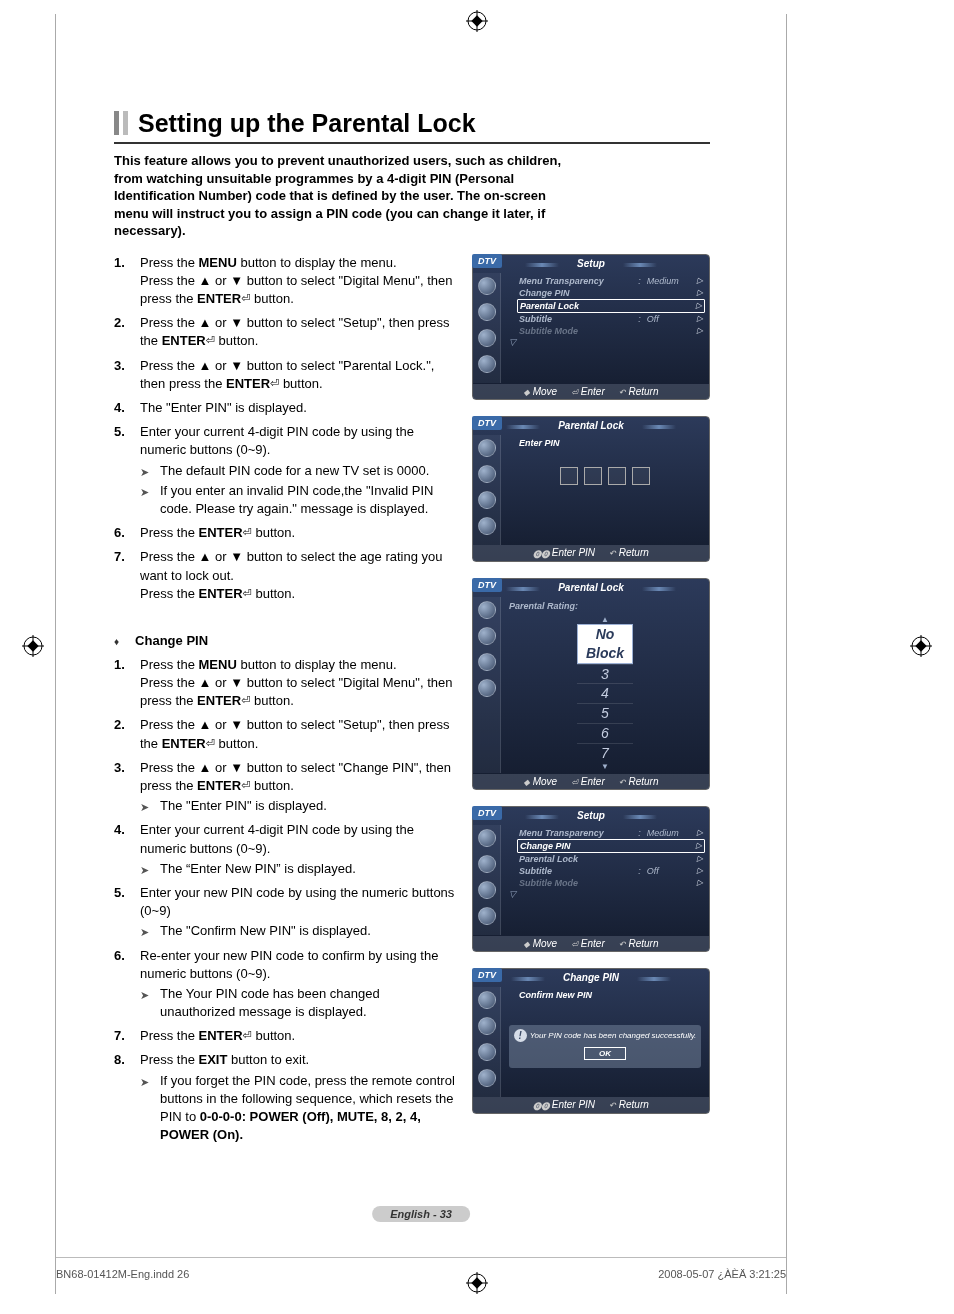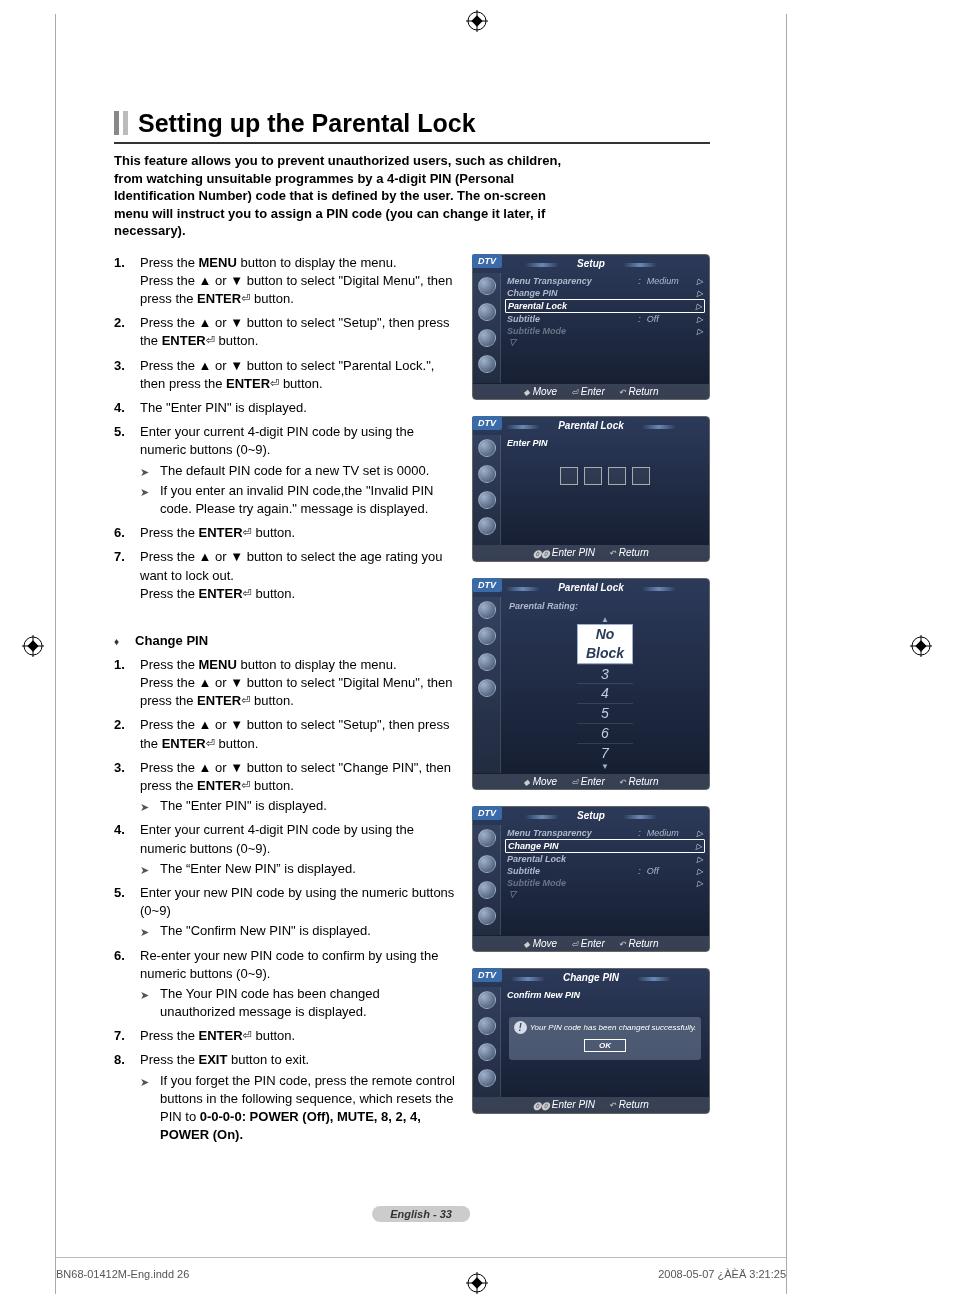--- a/index.html
+++ b/index.html
@@ -153,24 +153,25 @@
     border-radius:50%;
     background:radial-gradient(circle at 30% 30%, #9fb2cc, #3a4a66);
     border:1px solid rgba(255,255,255,0.3);
   }
   .osd .menu {
     flex:1;
     padding:2px 4px;
   }
   .osd .row {
     display:flex;
-    align-items:flex-end;
+    align-items:center;
     padding:1px 2px;
     white-space:nowrap;
     color:#aeb9cc;
+    margin-left:12px;
   }
   .osd .row.hl {
     border:1px solid #fff;
     color:#fff;
     border-radius:1px;
   }
   .osd .row .lbl { flex:1; font-weight:bold; }
   .osd .row .val { width:50px; }
   .osd .row .tri { font-size:8px; color:#d4dae6;}
   .osd .row.dim { color:#697488;}
@@ -213,21 +214,21 @@
   }
   .rating-list .rt-item.sel {
     background:#fff;
     color:#2a3a5a;
     border:1px solid #9cb0d4;
     font-weight:bold;
   }
   .pr-label { color:#aeb9cc; font-weight:bold; font-size:9px; padding:2px 4px; }
 
   .confirm-msg {
-    margin:16px 4px 8px 4px;
+    margin:24px 4px 8px 4px;
     background:rgba(120,135,160,0.5);
     border-radius:3px;
     padding:4px 4px 8px 4px;
     text-align:center;
     font-size:8px;
   }
   .confirm-msg .warn {
     display:inline-block;
     width:13px; height:13px;
     border-radius:50%;

